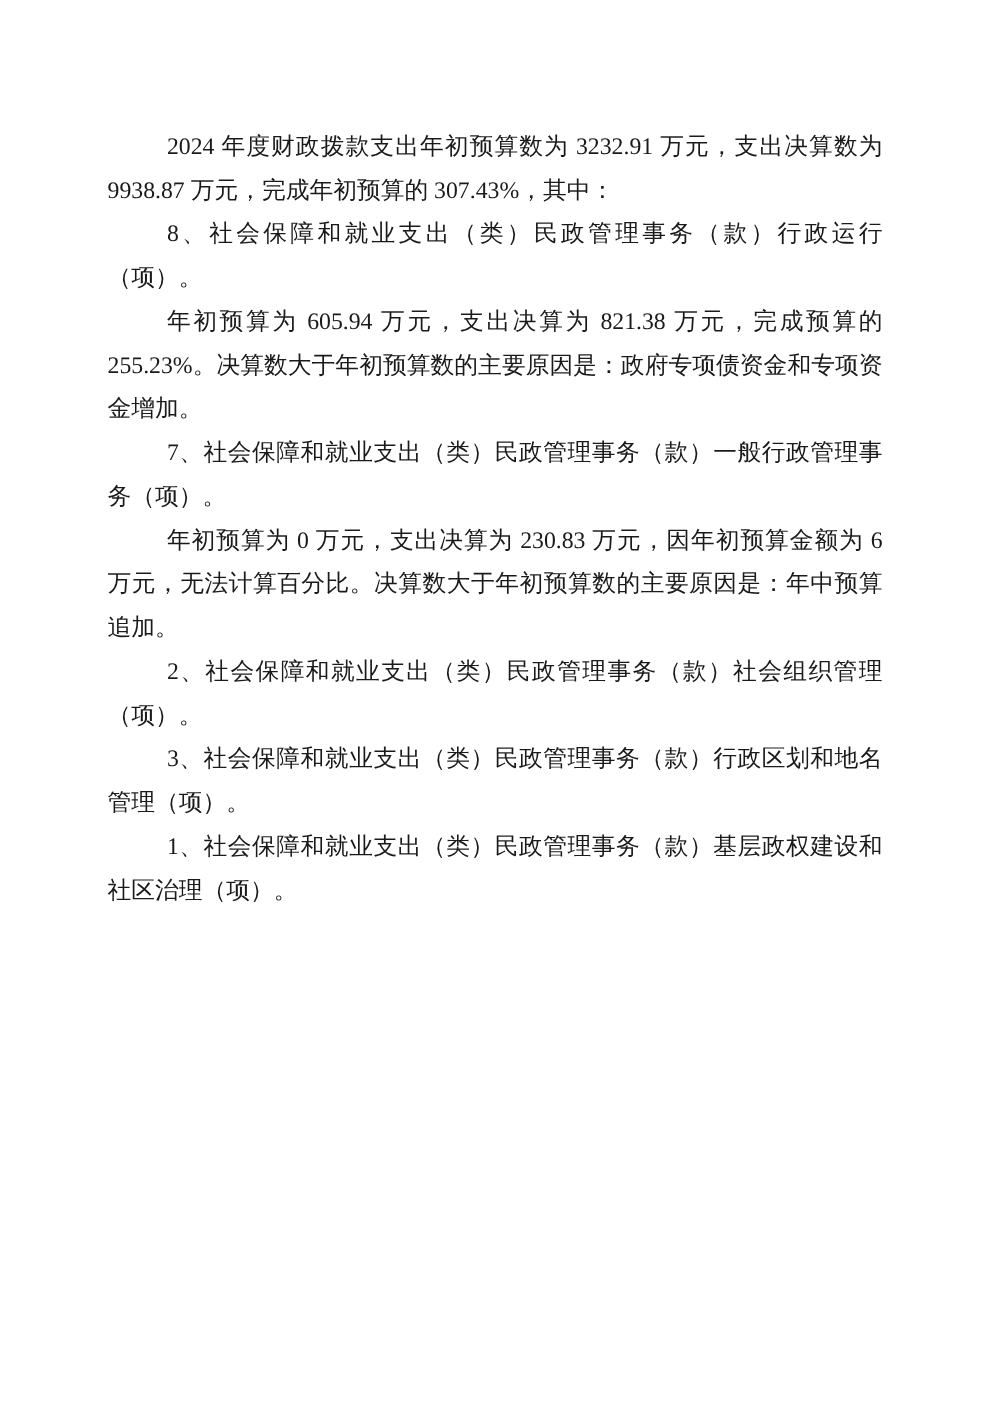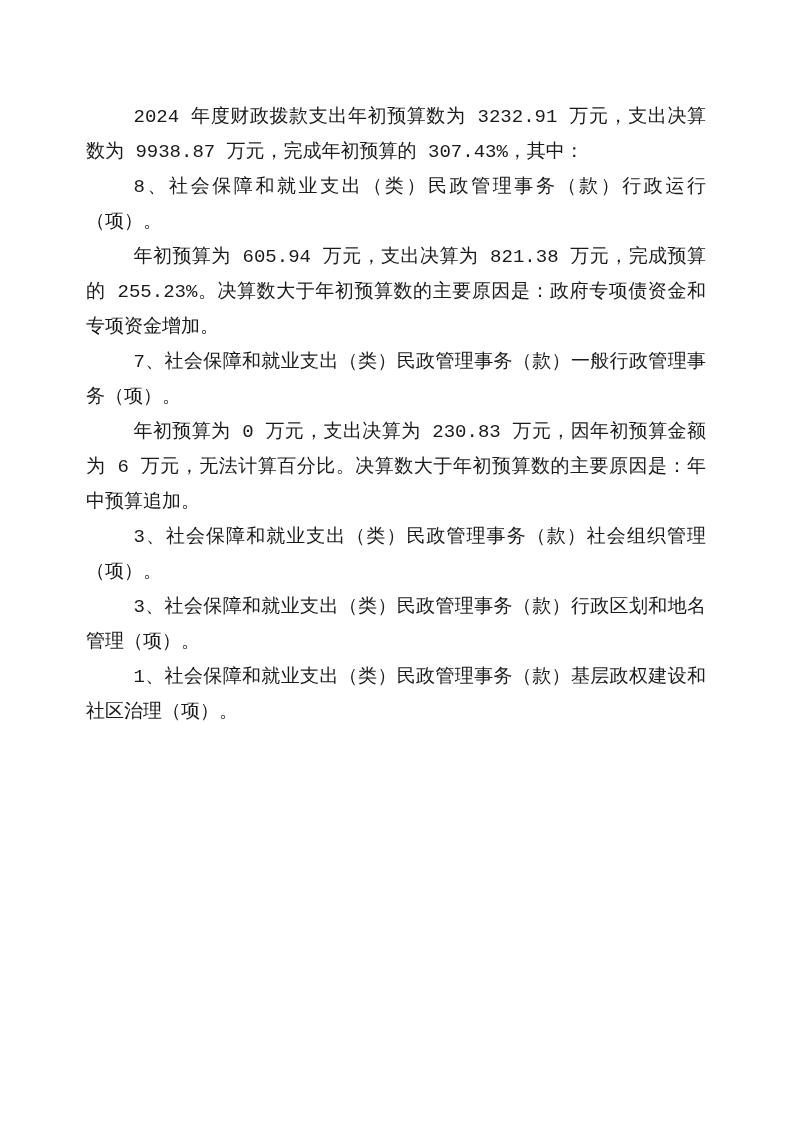--- a/index.html
+++ b/index.html
@@ -6,21 +6,21 @@
     margin: 0;
     padding: 0;
     background: #ffffff;
   }
   .page {
     position: relative;
     width: 793px;
     height: 1122px;
     background: var(--page-bg, #ffffff);
     overflow: hidden;
-    font-family: Liberation Mono, monospace;
+    font-family: Liberation Serif, serif;
   }
   .doc-body {
     position: absolute;
     left: 86px;
     top: 100px;
     width: 620px;
     color: var(--text-color, #1a1a1a);
     font-size: 19px;
     line-height: 35px;
     text-align: justify;
@@ -35,17 +35,17 @@
 </head>
 <body>
 
 <div class="page">
   <div class="doc-body">
     <p>2024 年度财政拨款支出年初预算数为 3232.91 万元，支出决算数为 9938.87 万元，完成年初预算的 307.43%，其中：</p>
     <p>8、社会保障和就业支出（类）民政管理事务（款）行政运行（项）。</p>
     <p>年初预算为 605.94 万元，支出决算为 821.38 万元，完成预算的 255.23%。决算数大于年初预算数的主要原因是：政府专项债资金和专项资金增加。</p>
     <p>7、社会保障和就业支出（类）民政管理事务（款）一般行政管理事务（项）。</p>
     <p>年初预算为 0 万元，支出决算为 230.83 万元，因年初预算金额为 6 万元，无法计算百分比。决算数大于年初预算数的主要原因是：年中预算追加。</p>
-    <p>3、社会保障和就业支出（类）民政管理事务（款）社会组织管理（项）。</p>
+    <p>2、社会保障和就业支出（类）民政管理事务（款）社会组织管理（项）。</p>
     <p>3、社会保障和就业支出（类）民政管理事务（款）行政区划和地名管理（项）。</p>
     <p>1、社会保障和就业支出（类）民政管理事务（款）基层政权建设和社区治理（项）。</p>
   </div>
 </div>
 
 </body></html>

